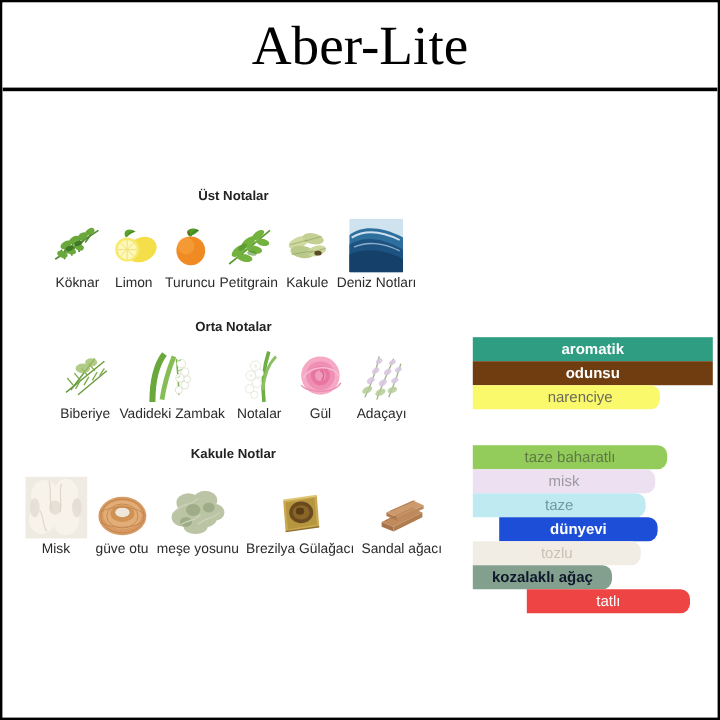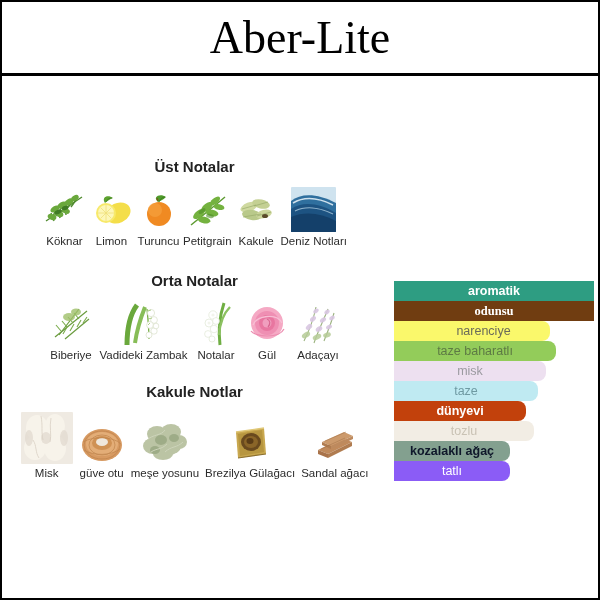--- a/index.html
+++ b/index.html
@@ -45,21 +45,21 @@
   .notes-col {
     position: absolute;
     left: 0px;
     top: 0px;
     width: 385px;
   }
   .note-group {
     text-align: center;
   }
   .note-heading {
-    font-size: 15px;
+    font-size: 11px;
     font-weight: bold;
     color: #222222;
     margin: 0;
     padding: 0;
   }
   .note-row {
     display: flex;
     align-items: flex-start;
     justify-content: center;
     gap: 2px;
@@ -497,43 +497,43 @@
 
         </div>
       </div>
 
     </div>
 
     <div class="chart">
         <div class="bar" style="width: 200px; background: rgb(46, 157, 130);">
           <span class="bar-label" style="color: rgb(255, 255, 255); font-weight: bold;">aromatik</span>
         </div>
-        <div class="bar" style="width: 200px; background: rgb(112, 61, 17); font-family: Liberation Serif, serif;">
+        <div class="bar" style="width: 200px; background: rgb(112, 61, 17);">
           <span class="bar-label" style="color: rgb(255, 255, 255); font-weight: bold;">odunsu</span>
         </div>
         <div class="bar rounded" style="width: 156px; background: rgb(250, 248, 107);">
           <span class="bar-label" style="color: rgb(107, 107, 90); font-weight: normal; padding-left: 23px;">narenciye</span>
         </div>
-        <div class="bar rounded" style="width: 162px; background: rgb(147, 204, 90);">
+        <div class="bar rounded" style="width: 162px; background: rgb(147, 204, 90); margin-top: 30px;">
           <span class="bar-label" style="color: rgb(93, 122, 68); font-weight: normal;">taze baharatlı</span>
         </div>
         <div class="bar rounded" style="width: 152px; background: rgb(237, 224, 240);">
           <span class="bar-label" style="color: rgb(155, 154, 160); font-weight: normal;">misk</span>
         </div>
         <div class="bar rounded" style="width: 144px; background: rgb(191, 234, 242);">
           <span class="bar-label" style="color: rgb(111, 154, 163); font-weight: normal;">taze</span>
         </div>
-        <div class="bar rounded" style="width: 132px; background: #c2410c;">
+        <div class="bar rounded" style="width: 132px; background: #1d4ed8; margin-left: 22px;">
           <span class="bar-label" style="color: rgb(255, 255, 255); font-weight: bold;">dünyevi</span>
         </div>
         <div class="bar rounded" style="width: 140px; background: rgb(242, 237, 228);">
           <span class="bar-label" style="color: rgb(201, 194, 180); font-weight: normal;">tozlu</span>
         </div>
         <div class="bar rounded" style="width: 116px; background: rgb(131, 160, 143);">
           <span class="bar-label" style="color: #0f172a; font-weight: bold;">kozalaklı ağaç</span>
         </div>
-        <div class="bar rounded" style="width: 116px; background: #8b5cf6;">
+        <div class="bar rounded" style="width: 136px; background: #ef4444; margin-left: 45px;">
           <span class="bar-label" style="color: rgb(255, 255, 255); font-weight: normal;">tatlı</span>
         </div>
       </div>
 
   </div>
 </div>
 
 </body></html>

